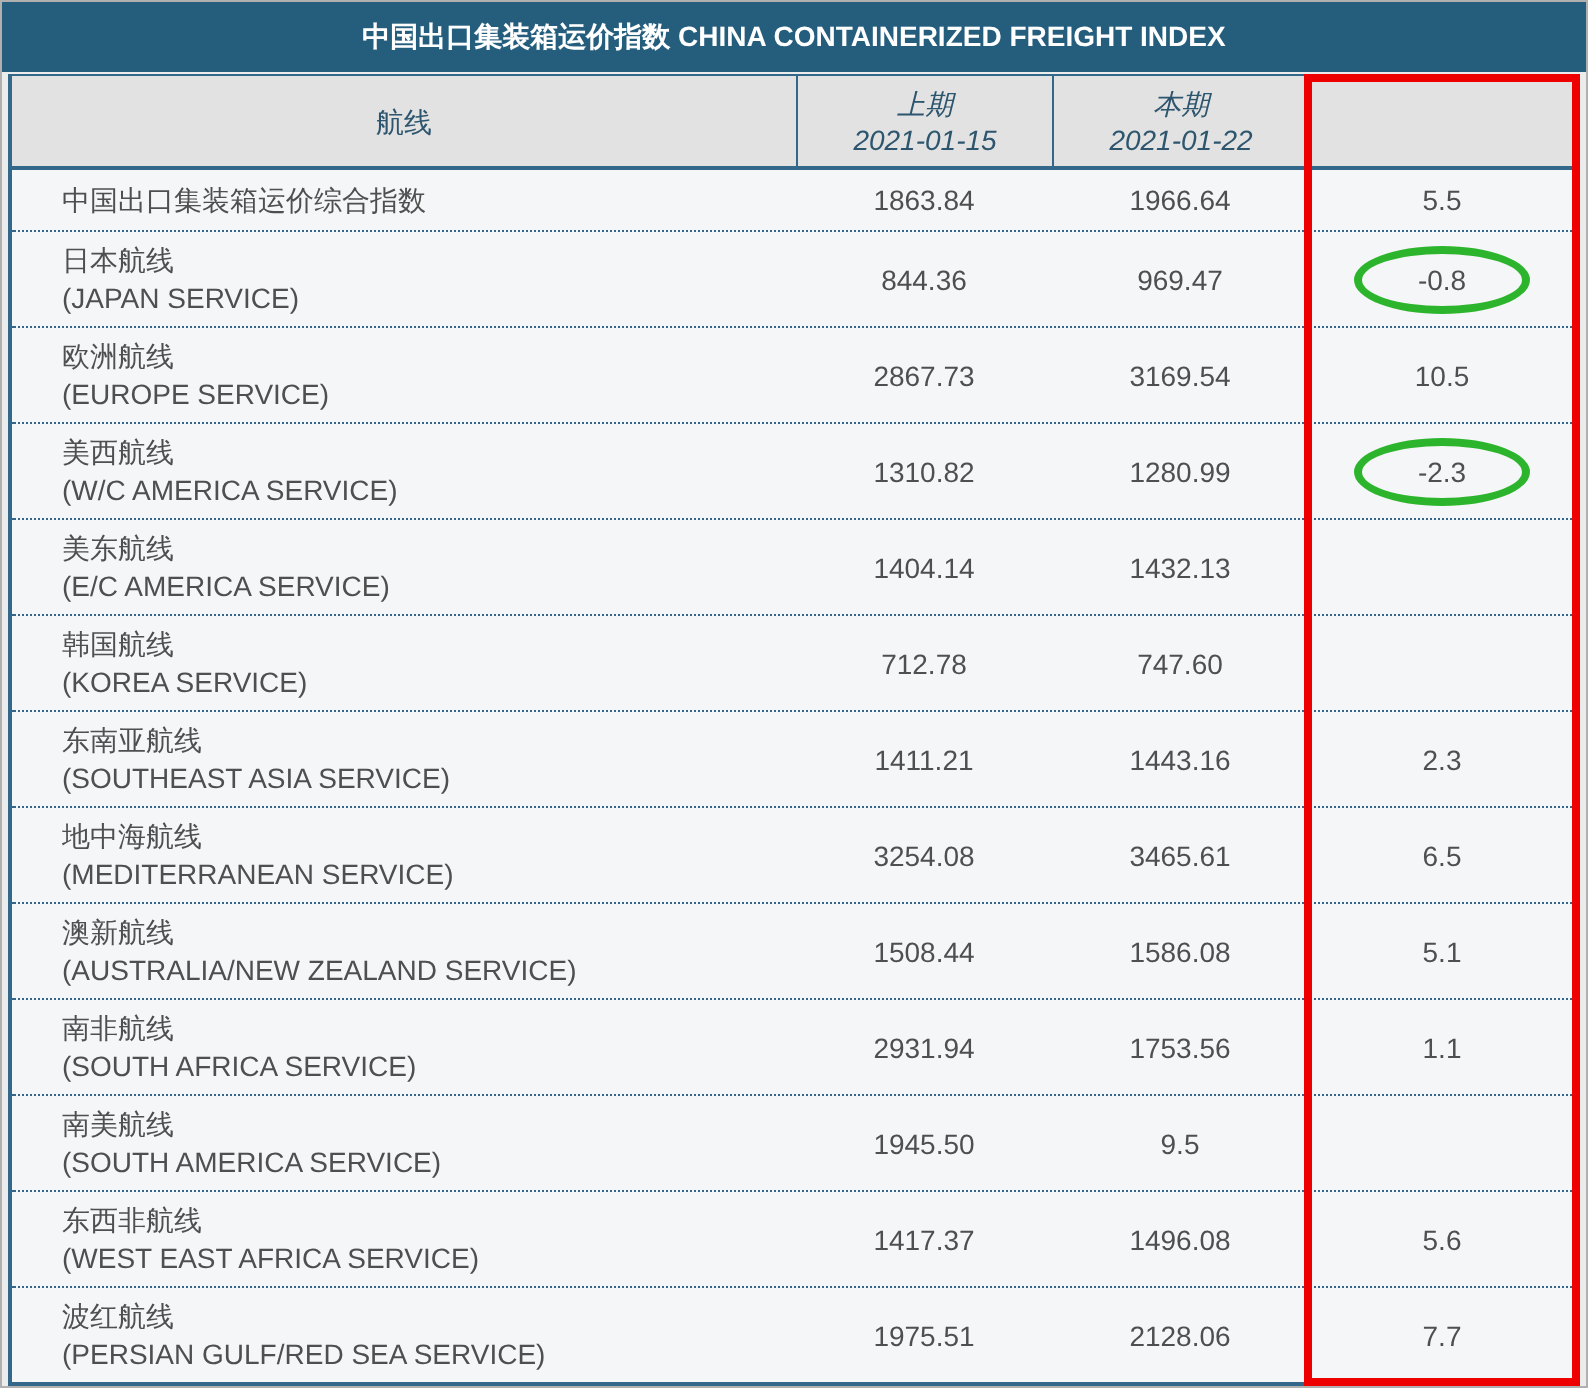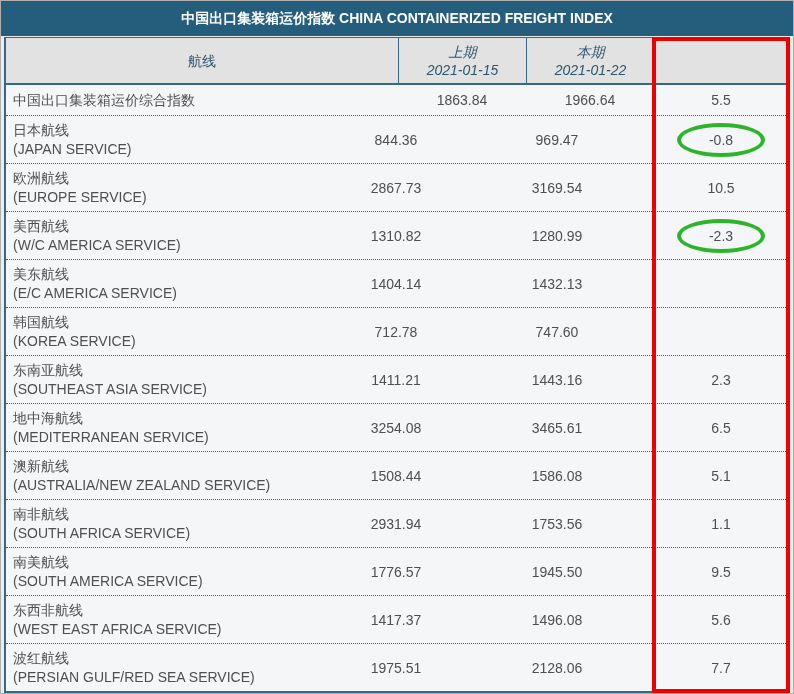--- a/index.html
+++ b/index.html
@@ -50,32 +50,32 @@
     line-height: 18px;
     text-align: center;
   }
   .th + .th { border-left: 1px solid var(--table-border, #33688a); font-style: italic; }
   .tr {
     display: grid;
     grid-template-columns: 1fr 128px 128px 134px;
     height: 48px;
   }
   .tr.single { height: 30px; }
-  .tr + .tr { border-top: 1px dotted #35658a; gap: 33px; }
+  .tr + .tr { border-top: 1px dotted #35658a; }
   .td {
     display: flex;
     align-items: center;
     justify-content: center;
     color: var(--data-text, #4f4f4f);
     font-size: 14px;
   }
   .td.name {
     flex-direction: column;
     align-items: flex-start;
-    padding-left: 7px;
+    padding-left: 25px;
     line-height: 19px;
   }
   .td .en:empty { display: none; }
   .pv {
     display: flex;
     align-items: center;
     justify-content: center;
   }
   .pv.circled {
     width: 88px;
@@ -223,21 +223,20 @@
       <div class="td num">
         <span class="pv">1.1</span>
       </div>
     </div>
 
     <div class="tr">
       <div class="td name">
         <div class="cn">南美航线</div>
         <div class="en">(SOUTH AMERICA SERVICE)</div>
       </div>
-      <div class="td num">1776.57</div>
       <div class="td num">1945.50</div>
       <div class="td num">
         <span class="pv">9.5</span>
       </div>
     </div>
 
     <div class="tr">
       <div class="td name">
         <div class="cn">东西非航线</div>
         <div class="en">(WEST EAST AFRICA SERVICE)</div>

